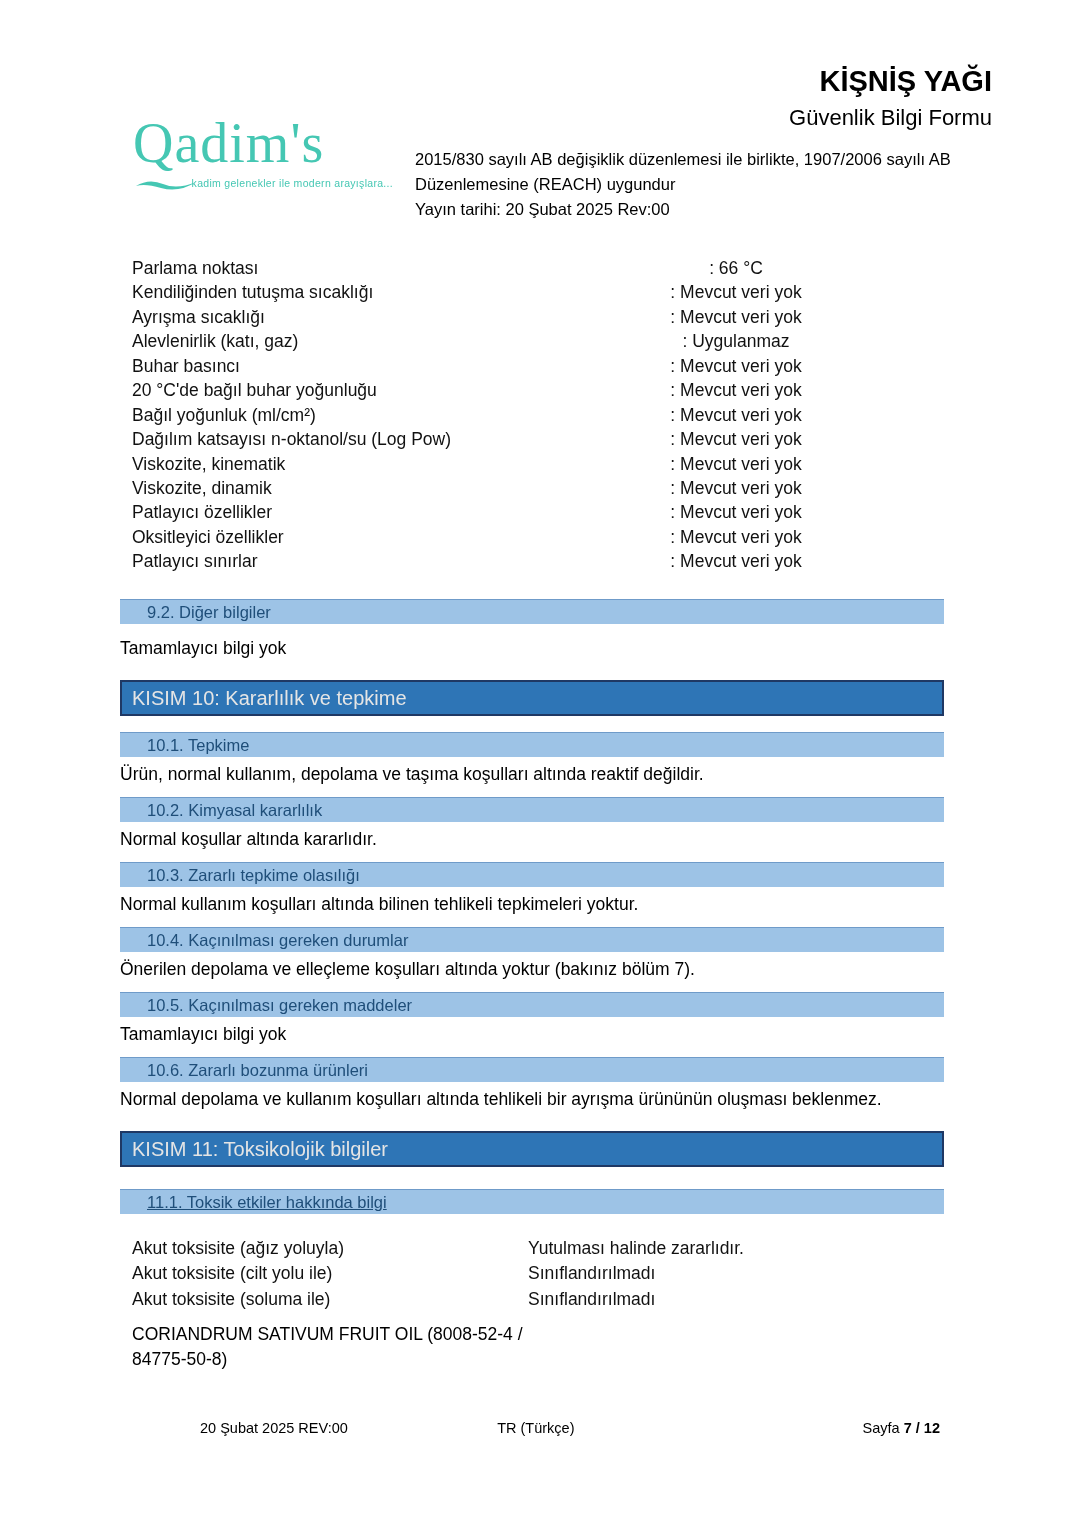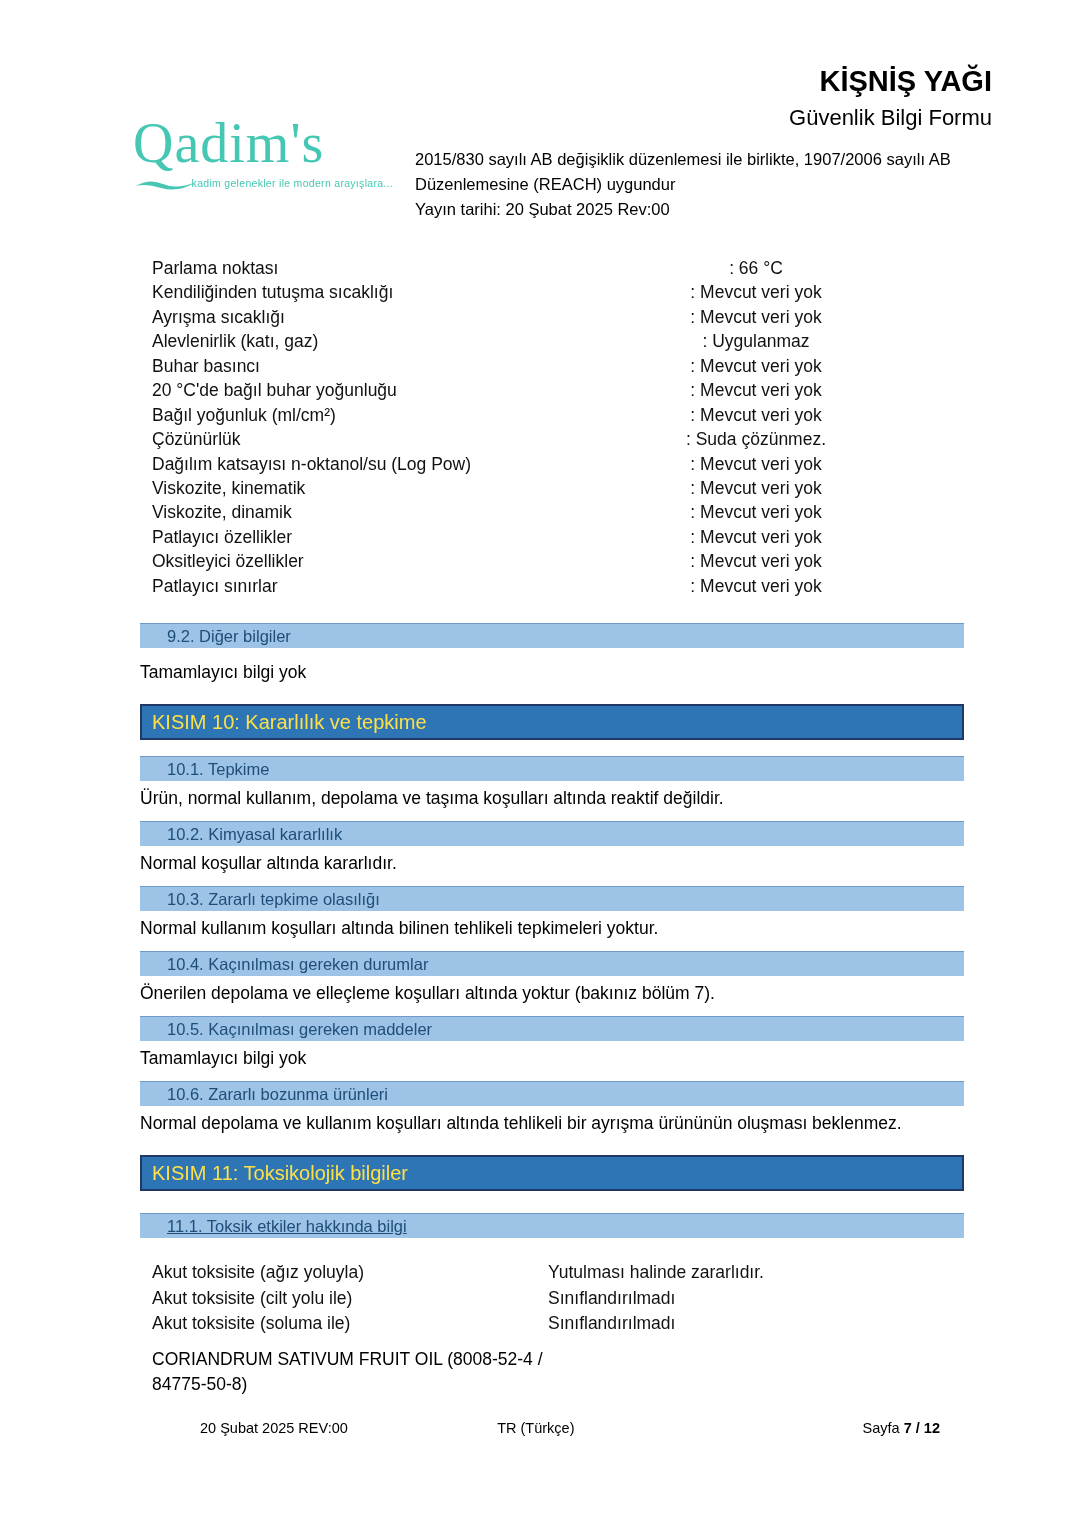--- a/index.html
+++ b/index.html
@@ -26,21 +26,21 @@
   }
   .title-block{position:absolute;right:88px;top:65px;text-align:right;}
   .product-title{font-size:29px;font-weight:bold;color:#000;}
   .doc-type{font-size:22px;margin-top:7px;color:#000;}
   .compliance{
     position:absolute;left:415px;top:147px;width:565px;
     font-size:16.5px;line-height:25px;color:#000;
   }
 
   
-  .content{position:absolute;left:140px;top:256px;width:824px;}
+  .content{position:absolute;left:120px;top:256px;width:824px;}
 
   .prow{display:flex;height:24.45px;line-height:24.45px;font-size:17.5px;}
   .prow .lbl{width:408px;padding-left:12px;box-sizing:border-box;}
   .prow .val{flex:1;text-align:center;}
 
   .subbar{
     margin-top:11px;height:25px;line-height:25px;
     background:#9dc3e6;color:#1f4e79;
     border-top:1px solid #6f9bc9;
     padding-left:27px;font-size:16.5px;box-sizing:border-box;
@@ -48,21 +48,21 @@
   .subbar.first-after-props{margin-top:25px;}
   .subbar.after-kisim{margin-top:16px;}
   .subbar.mt-big{margin-top:22px;text-decoration:underline;}
 
   .bodytext{margin-top:5px;font-size:17.5px;line-height:24px;color:#000;}
   .bodytext.mt-12{margin-top:12px;}
 
   .kisimbar{
     margin-top:20px;height:32px;line-height:32px;
     background:#2e75b6;border:2px solid #1f3864;
-    color:#fde047;font-size:20px;padding-left:10px;
+    color:#e5e5e5;font-size:20px;padding-left:10px;
   }
   .kisimbar.k11{}
 
   .toxrows{margin-top:22px;}
   .trow{display:flex;height:25.5px;line-height:25.5px;font-size:17.5px;}
   .trow .lbl{width:408px;padding-left:12px;box-sizing:border-box;}
   .trow .val{flex:1;}
 
   .substance{
     margin-top:10px;padding-left:12px;max-width:445px;
@@ -128,24 +128,20 @@
         </div>
       <div class="prow">
           <span class="lbl">20 °C'de bağıl buhar yoğunluğu</span>
           <span class="val">: Mevcut veri yok</span>
         </div>
       <div class="prow">
           <span class="lbl">Bağıl yoğunluk (ml/cm²)</span>
           <span class="val">: Mevcut veri yok</span>
         </div>
       <div class="prow">
-          <span class="lbl">Çözünürlük</span>
-          <span class="val">: Suda çözünmez.</span>
-        </div>
-      <div class="prow">
           <span class="lbl">Dağılım katsayısı n-oktanol/su (Log Pow)</span>
           <span class="val">: Mevcut veri yok</span>
         </div>
       <div class="prow">
           <span class="lbl">Viskozite, kinematik</span>
           <span class="val">: Mevcut veri yok</span>
         </div>
       <div class="prow">
           <span class="lbl">Viskozite, dinamik</span>
           <span class="val">: Mevcut veri yok</span>

